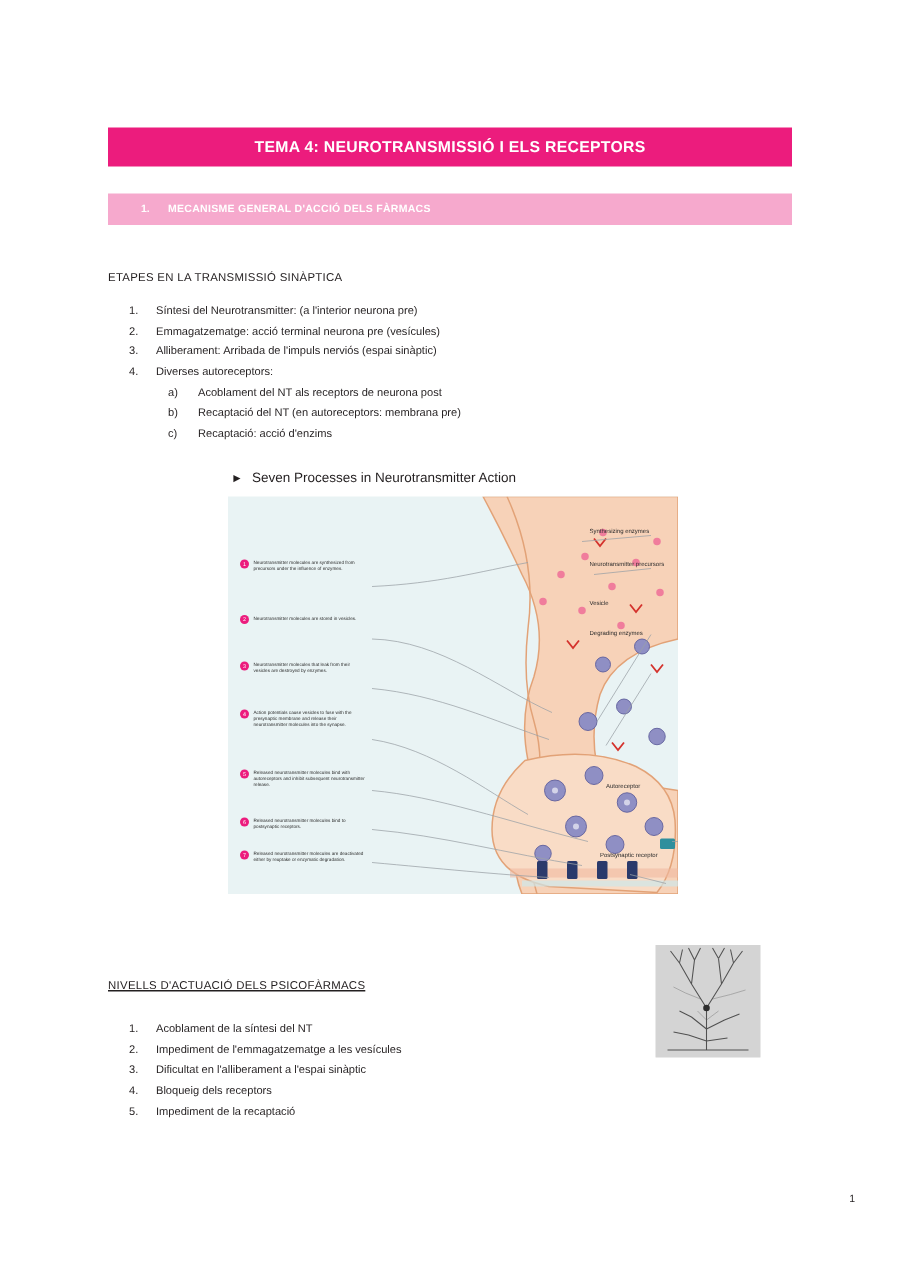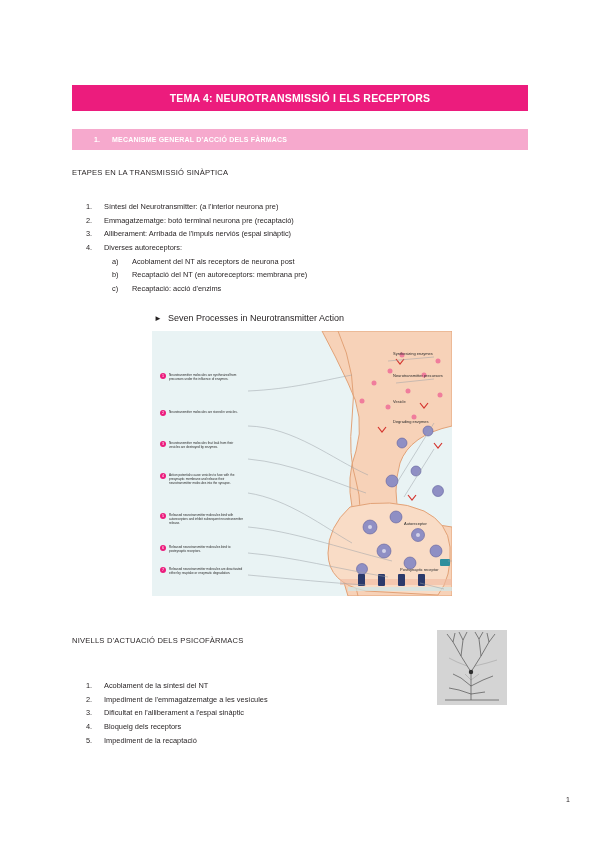--- a/index.html
+++ b/index.html
@@ -65,22 +65,22 @@
     letter-spacing: 0.2px;
   }
 
   
   .heading {
     position: absolute;
     font-size: 7.6px;
     color: #231f20;
     letter-spacing: 0.2px;
   }
-  .h-etapes { left: 72px; top: 168px; }
-  .h-nivells { left: 72px; top: 636px; }
+  .h-etapes { left: 72px; top: 180px; }
+  .h-nivells { left: 72px; top: 652px; text-decoration: underline; }
 
   ol.num {
     position: absolute;
     margin: 0;
     padding: 0;
     list-style: none;
     font-size: 7.4px;
     color: #231f20;
   }
   ol.num > li {
@@ -203,21 +203,21 @@
 
   <div class="heading h-etapes">ETAPES EN LA TRANSMISSIÓ SINÀPTICA</div>
 
   <ol class="num list-etapes">
     <li>
       <span class="mk">1.</span>
       <span>Síntesi del Neurotransmitter: (a l'interior neurona pre)</span>
     </li>
     <li>
       <span class="mk">2.</span>
-      <span>Emmagatzematge: botó terminal neurona pre (recaptació)</span>
+      <span>Emmagatzematge: acció terminal neurona pre (vesícules)</span>
     </li>
     <li>
       <span class="mk">3.</span>
       <span>Alliberament: Arribada de l'impuls nerviós (espai sinàptic)</span>
     </li>
     <li>
       <span class="mk">4.</span>
       <span>Diverses autoreceptors:</span>
       <ol class="letters">
         <li>

